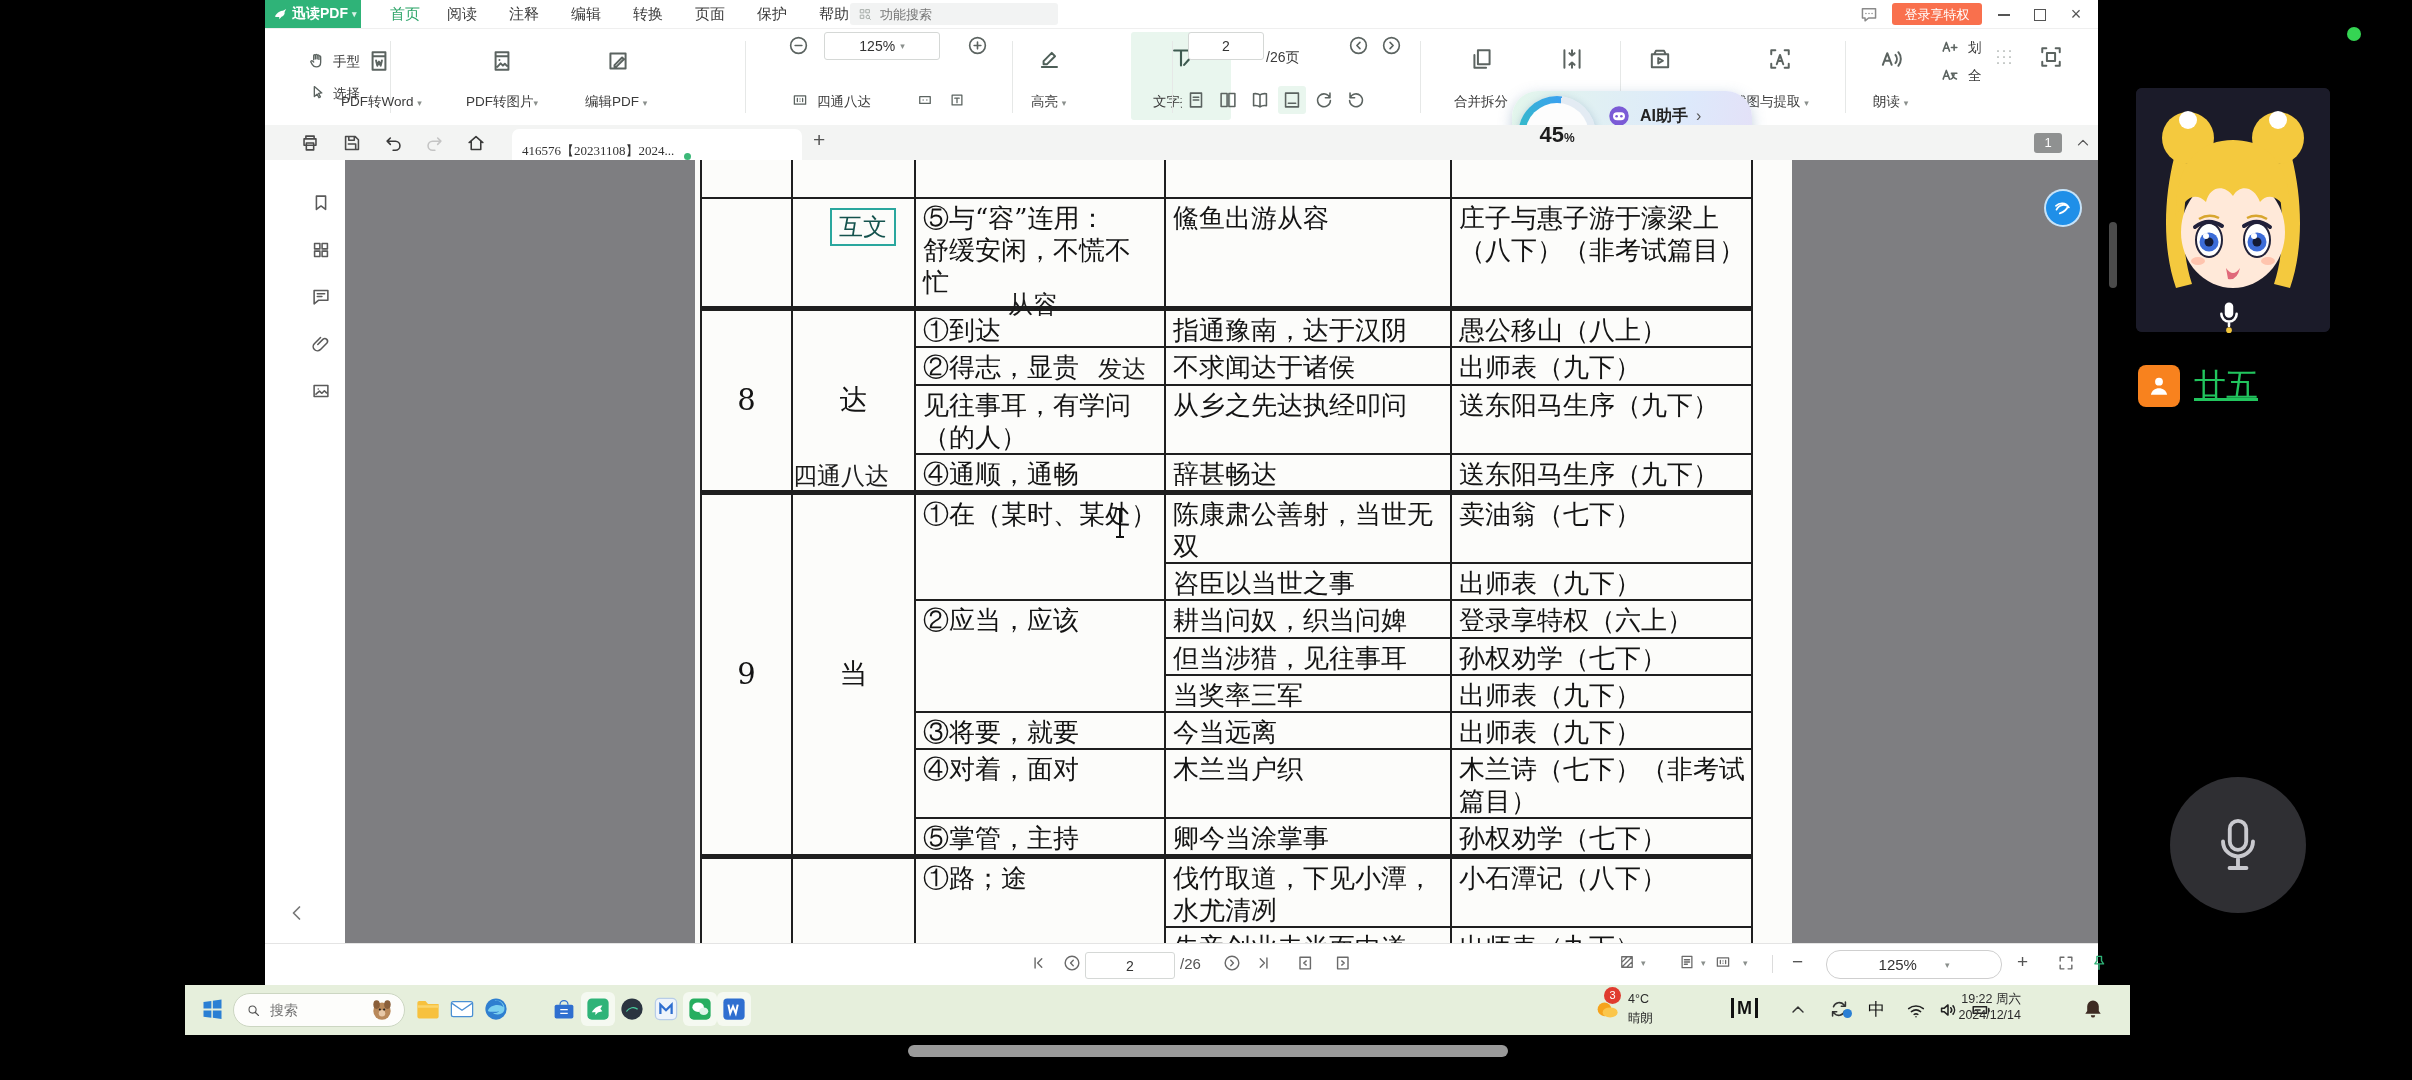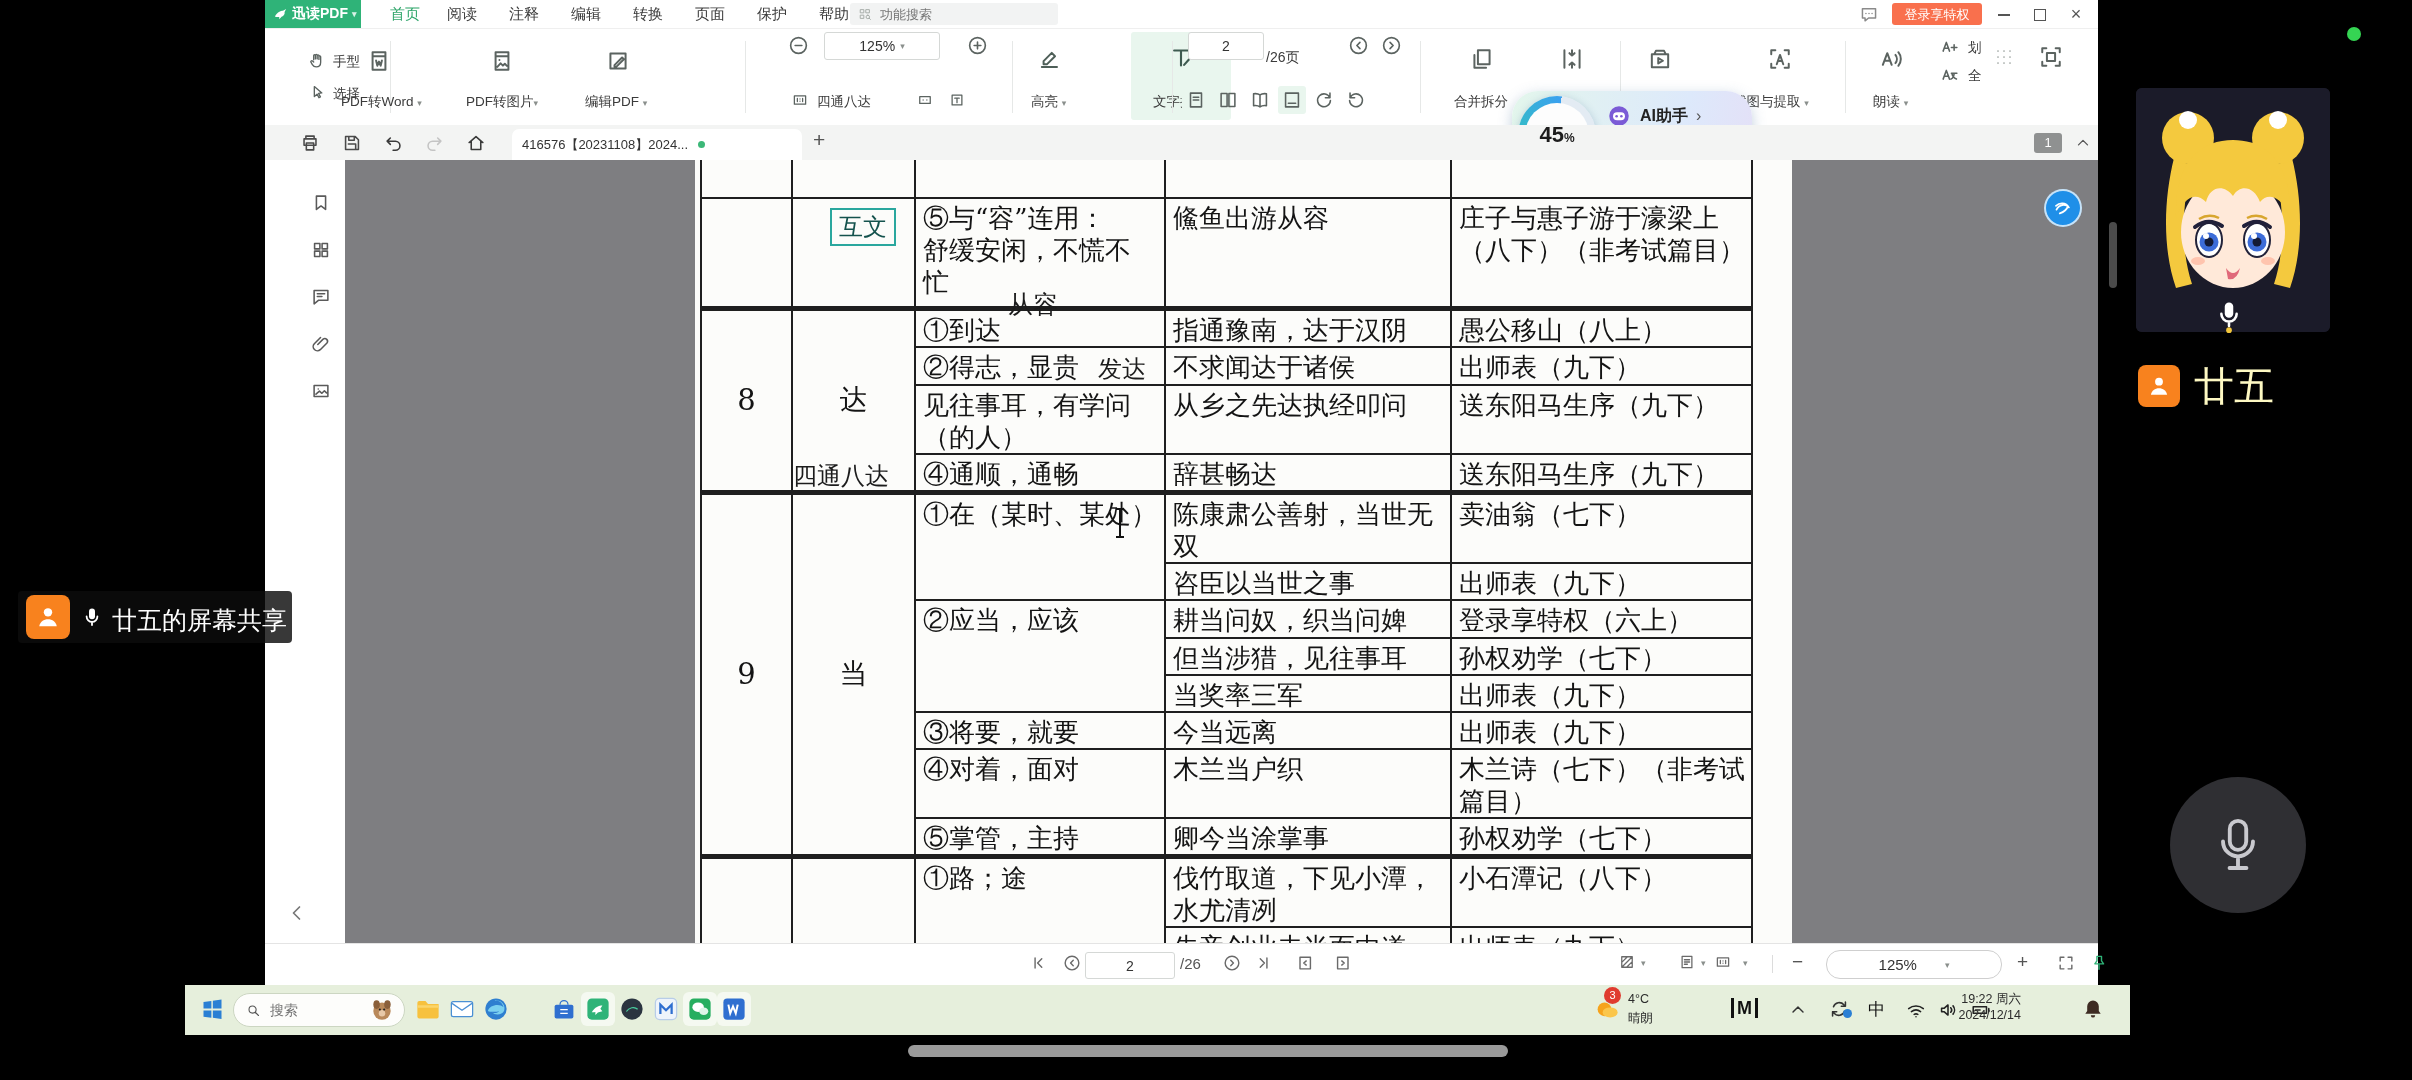--- a/index.html
+++ b/index.html
@@ -29,21 +29,21 @@
   .vicon-bg{position:absolute;width:28px;height:28px;background:#e9f6ee;border-radius:3px;}
   
   #aiwidget{left:1247px;top:62px;width:240px;height:88px;background:linear-gradient(100deg,#e3f6ec,#dde9fb 70%,#e4e0f7);border-radius:26px;box-shadow:0 4px 14px rgba(80,120,160,.35);}
   .ring{position:absolute;left:6px;top:5px;width:78px;height:78px;border-radius:50%;background:conic-gradient(from 205deg,#2fd0a8,#3aa0f0 162deg,#e3ebf3 162deg 360deg);box-shadow:0 2px 8px rgba(60,100,150,.3);}
   .ring::after{content:"";position:absolute;left:7px;top:7px;width:64px;height:64px;background:#fdfdfd;border-radius:50%;}
   .ringtext{position:absolute;left:6px;top:5px;width:78px;height:78px;display:flex;align-items:center;justify-content:center;font-weight:bold;color:#1d1d1d;font-size:22px;z-index:2;}
   .ringtext .pct{font-size:12px;margin-top:6px;}
   .speedbar{position:absolute;left:88px;top:44px;width:146px;height:28px;background:rgba(255,255,255,.55);border-radius:14px;display:flex;align-items:center;justify-content:center;gap:7px;font-size:12.5px;color:#222;}
   
   #tabbar{left:0;top:125px;width:1833px;height:35px;background:#f3f4f3;border-bottom:1px solid #dcdcdc;}
-  .doctab{position:absolute;left:247px;top:4px;width:290px;height:31px;background:#fff;border-radius:7px 7px 0 0;display:flex;align-items:center;padding:0 10px;box-sizing:border-box;font-size:13px;color:#333;}
+  .doctab{position:absolute;left:247px;top:4px;width:290px;height:31px;background:#fff;border-radius:7px 7px 0 0;display:flex;align-items:flex-end;padding:0 10px;box-sizing:border-box;font-size:13px;color:#333;font-family:Liberation Serif, serif;}
   .greendot{width:7px;height:7px;border-radius:50%;background:#3cb878;margin-left:10px;}
   .winbadge{position:absolute;left:1769px;top:8px;width:28px;height:20px;background:#8f9191;border-radius:3px;color:#fff;font-size:13px;text-align:center;line-height:20px;}
   
   #sidebar{left:0;top:160px;width:80px;height:783px;background:#fff;border-right:1px solid #e5e5e5;}
   .sideic{position:absolute;left:45px;width:22px;height:22px;color:#5a5a5a;}
   
   #docarea{left:80px;top:160px;width:1753px;height:783px;background:#7e7e81;}
   #page{position:absolute;left:350px;top:0;width:1097px;height:783px;background:#fcfcfa;overflow:hidden;font-family:"DejaVu Serif",serif;}
   #pdftable{border-collapse:collapse;table-layout:fixed;position:absolute;left:5px;top:-3px;width:1051px;}
   #pdftable td{border:2px solid #1f1f1f;vertical-align:top;padding:3px 8px 0 7px;font-size:26px;line-height:32px;color:#141414;white-space:pre;overflow:hidden;}
@@ -65,21 +65,21 @@
   .tkic{position:absolute;top:9px;width:30px;height:30px;}
   .appbg{position:absolute;top:7px;width:34px;height:34px;background:rgba(255,255,255,.6);border-radius:6px;}
   .searchpill{position:absolute;left:48px;top:8px;width:172px;height:34px;background:#fdfdfb;border:1px solid #ccd6c2;border-radius:17px;display:flex;align-items:center;gap:7px;padding-left:12px;box-sizing:border-box;}
   .searchpill input{border:none;outline:none;background:transparent;font-size:14px;color:#444;width:90px;font-family:inherit;}
   .traytxt{position:absolute;font-size:12.5px;color:#2c2c2c;white-space:nowrap;}
   
   .sharebanner{left:18px;top:591px;width:274px;height:52px;background:rgba(12,12,12,.82);border-radius:4px;}
   .orangetile{background:#f8821e;border-radius:8px;display:flex;align-items:center;justify-content:center;}
   .bigmic{left:2170px;top:777px;width:136px;height:136px;border-radius:50%;background:#2f2f33;display:flex;align-items:center;justify-content:center;}
   .namerow{left:2138px;top:364px;height:44px;display:flex;align-items:center;gap:14px;}
-  .namerow .nm{color:#fef9c3;font-size:40px;}
+  .namerow .nm{color:#22c55e;font-size:32px;text-decoration:underline;}
   .avatartile{left:2136px;top:88px;width:194px;height:244px;border-radius:6px;overflow:hidden;background:#1b1b29;}
   .greendot2{left:2347px;top:27px;width:14px;height:14px;border-radius:50%;background:#35d453;}
   .bottompill{left:908px;top:1045px;width:600px;height:12px;background:#9a9a9a;border-radius:6px;}
   .scrollthumb{left:2109px;top:222px;width:8px;height:66px;background:#4b4b4b;border-radius:4px;}
   .blueball{left:2044px;top:189px;width:38px;height:38px;border-radius:50%;background:#1f8fe8;border:2px solid rgba(255,255,255,.75);box-sizing:border-box;display:flex;align-items:center;justify-content:center;}
 </style>
 </head>
 <body>
 
 <div id="root">
@@ -576,35 +576,20 @@
   <div class="abs bottompill"></div>
   <div class="abs scrollthumb"></div>
   <div class="abs greendot2"></div>
 
   <div class="abs blueball">
     <svg width="26" height="26" viewBox="0 0 24 24">
         <path d="M6 13.5c2.5-5 8.5-5.5 11.5-2M5.5 10c3.5-3.5 9-3 11.5.8M9 17c3-1 6.5-3.5 7.5-6.5" stroke="#fff" stroke-width="1.6" fill="none" stroke-linecap="round"></path>
       </svg>
   </div>
 
-  <div class="abs sharebanner">
-    <div class="abs orangetile" style="left:8px;top:4px;width:44px;height:44px">
-      <svg width="28" height="28" viewBox="0 0 24 24">
-          <circle cx="12" cy="8" r="3.6" fill="#fff"></circle>
-          <path d="M4.5 20c.8-4 3.8-6 7.5-6s6.7 2 7.5 6z" fill="#fff"></path>
-        </svg>
-    </div>
-    <span class="abs" style="left:62px;top:12px;line-height:0">
-      <svg width="24" height="28" viewBox="0 0 24 24">
-          <path d="M12 3.5a3 3 0 0 1 3 3v4.8a3 3 0 0 1-6 0V6.5a3 3 0 0 1 3-3z" fill="#fff"></path>
-          <path d="M6.6 11.5a5.4 5.4 0 0 0 10.8 0M12 17v3" stroke="#fff" stroke-width="1.8" fill="none" stroke-linecap="round"></path>
-        </svg>
-    </span>
-    <span class="abs" style="left:94px;top:13px;color:#fff;font-size:25px">廿五的屏幕共享</span>
-  </div>
 
   <div class="abs avatartile">
     <svg width="194" height="244" viewBox="0 0 194 244">
       <rect width="194" height="244" fill="#1b1b29"></rect>
       <path d="M38 70 C28 110 26 160 40 200 L56 196 C44 160 46 115 56 78 Z" fill="#f4c93e"></path>
       <path d="M156 70 C166 110 168 160 154 200 L138 196 C150 160 148 115 138 78 Z" fill="#f4c93e"></path>
       <circle cx="52" cy="50" r="26" fill="#f4c93e"></circle>
         <circle cx="142" cy="50" r="26" fill="#f4c93e"></circle>
       <circle cx="52" cy="32" r="9" fill="#fff"></circle>
         <circle cx="142" cy="32" r="9" fill="#fff"></circle>

